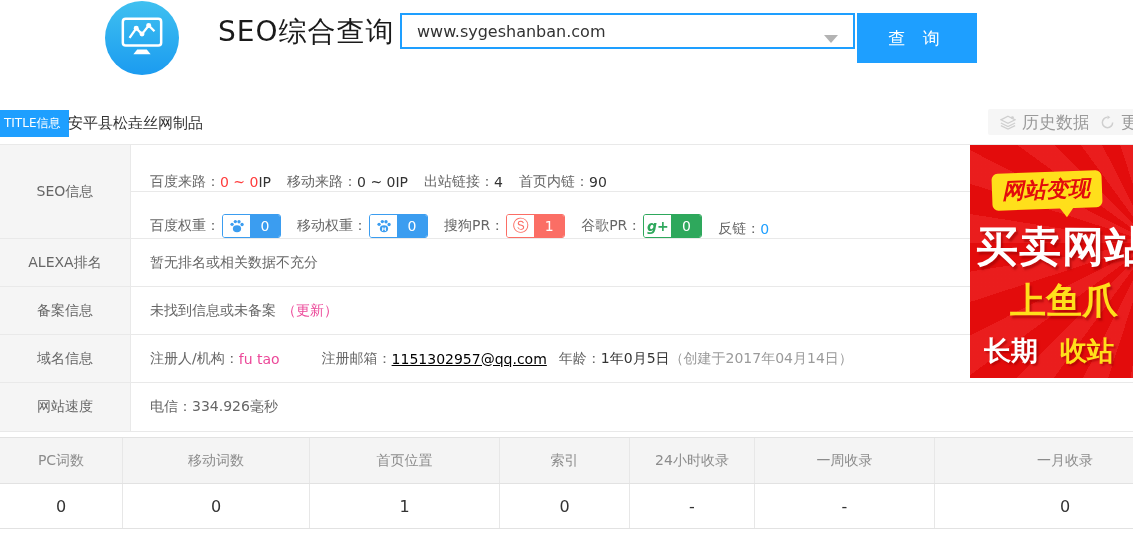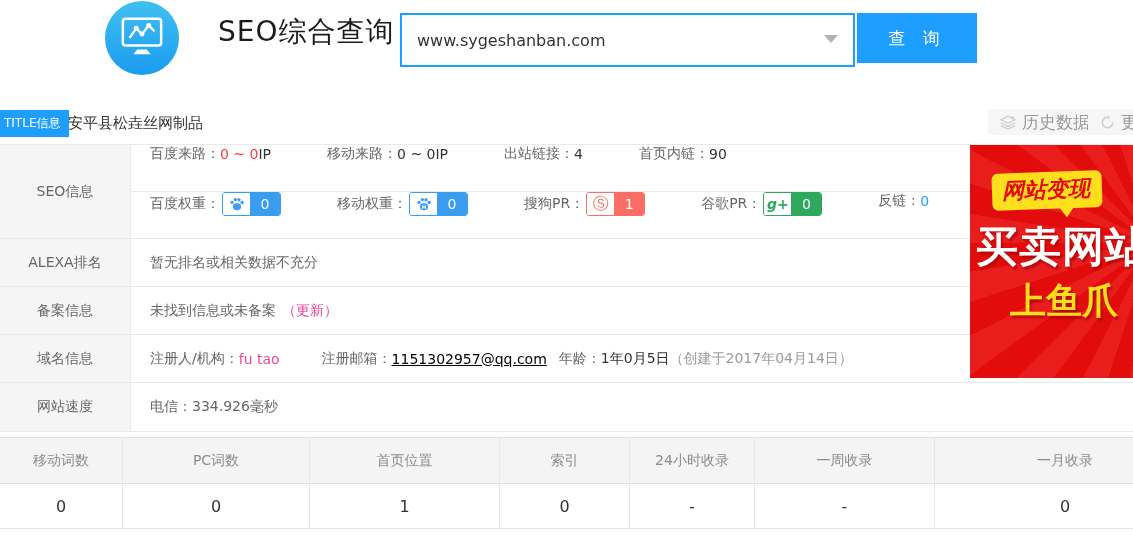--- a/index.html
+++ b/index.html
@@ -4,21 +4,21 @@
 <style>
   * { margin:0; padding:0; box-sizing:border-box; }
   body { background:#fff; font-family:"DejaVu Sans","Liberation Sans",sans-serif; }
   .screen { position:relative; width:1133px; height:535px; background:#fff; overflow:hidden; }
 
   
   .logo-circle { position:absolute; left:105px; top:1px; width:74px; height:74px; border-radius:50%;
     background:linear-gradient(180deg,#3fc0f0 0%,#1b9bf0 100%); display:flex; align-items:center; justify-content:center; }
   .app-title { position:absolute; left:218px; top:13px; font-size:28px; color:#1a1a1a; letter-spacing:1px; }
   .search-wrap { position:absolute; left:400px; top:13px; height:50px; display:flex; }
-  .search-input { width:455px; height:54px; border:2px solid #1e9fff; padding:0 34px 0 15px;
+  .search-input { width:455px; height:36px; border:2px solid #1e9fff; padding:0 34px 0 15px;
     font-size:16px; color:#333; outline:none; font-family:inherit; }
   .search-caret { position:absolute; left:424px; top:22px; width:0; height:0;
     border-left:7px solid transparent; border-right:7px solid transparent; border-top:8px solid #b3b3b3; cursor:pointer; }
   .query-btn { width:120px; height:50px; margin-left:2px; background:#1e9fff; color:#fff; border:none;
     font-size:17px; letter-spacing:6px; cursor:pointer; font-family:inherit; }
 
   
   .title-tag { position:absolute; left:-5px; top:110px; height:27px; padding:0 9px; background:#1e9fff;
     color:#fff; font-size:12px; display:flex; align-items:center; }
   .site-title { position:absolute; left:68px; top:114px; font-size:15px; color:#333; }
@@ -28,21 +28,21 @@
   .chip-history { left:988px; }
   .chip-update { left:1088px; width:92px; }
 
   
   .info-table { position:absolute; left:0; top:144px; width:1133px; border-top:1px solid #e9e9e9; }
   .irow { display:flex; border-bottom:1px solid #e9e9e9; }
   .ilabel { width:131px; background:#f5f5f5; border-right:1px solid #e9e9e9; color:#666; font-size:14px;
     display:flex; align-items:center; justify-content:center; flex-shrink:0; }
   .icontent { flex:1; display:flex; align-items:center; padding-left:19px; font-size:14px; color:#666; }
   .icontent-col { flex:1; display:flex; flex-direction:column; }
-  .subrow { height:46px; display:flex; align-items:flex-start; padding-left:19px; font-size:14px; color:#666; gap:56px; }
+  .subrow { height:46px; display:flex; align-items:flex-end; padding-left:19px; font-size:14px; color:#666; gap:16px; }
   .subrow.first { border-bottom:1px solid #e9e9e9; height:47px; }
   .h47 { height:47px; } .h48 { height:48px; }
   .group { display:flex; align-items:center; white-space:nowrap; }
   .v-dark { color:#333; }
   .v-red { color:#ff3b3b; }
   .v-blue { color:#1e9fff; }
   .v-gray { color:#9a9a9a; }
   .link-blue { color:#ec4899; text-decoration:none; cursor:pointer; }
   .link-email { color:#000000; text-decoration:underline; cursor:pointer; margin-right:12px;}
   .gap26 { margin-right:42px; }
@@ -245,27 +245,30 @@
       <div class="ilabel h48">网站速度</div>
       <div class="icontent h48">电信：334.926毫秒</div>
     </div>
   </div>
 
   <div class="ad">
     <div class="ad-inner">
       <div class="ad-bubble">网站变现</div>
       <div class="ad-line1">买卖网站</div>
       <div class="ad-line2">上鱼爪</div>
+      <div class="ad-line3">
+        <span class="w">长期</span><span class="y">收站</span>
+      </div>
     </div>
   </div>
 
   <div class="btable">
     <div class="btr btr-head">
+      <div class="btd">PC词数</div>
       <div class="btd">移动词数</div>
-      <div class="btd">PC词数</div>
       <div class="btd">首页位置</div>
       <div class="btd">索引</div>
       <div class="btd">24小时收录</div>
       <div class="btd">一周收录</div>
       <div class="btd">一月收录</div>
     </div>
     <div class="btr btr-vals">
       <div class="btd">0</div>
       <div class="btd">0</div>
       <div class="btd">1</div>

